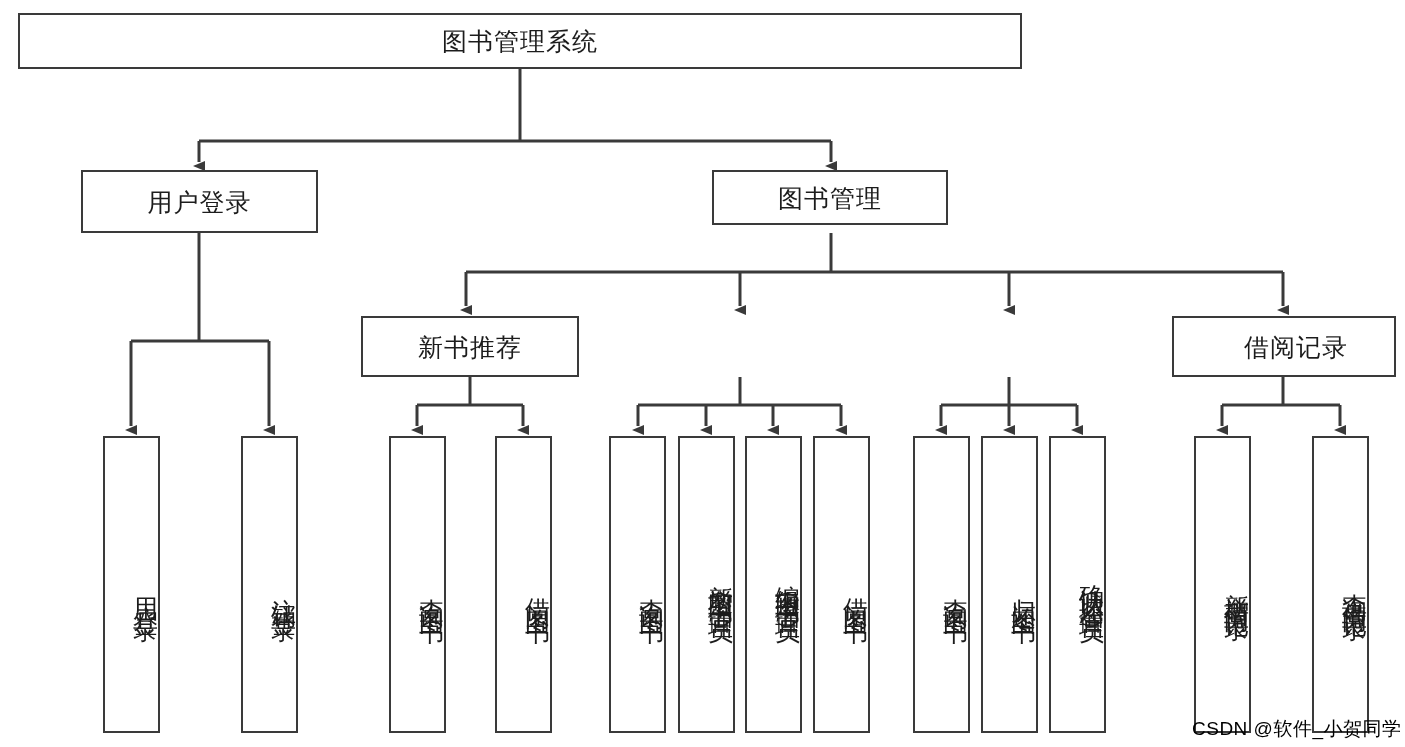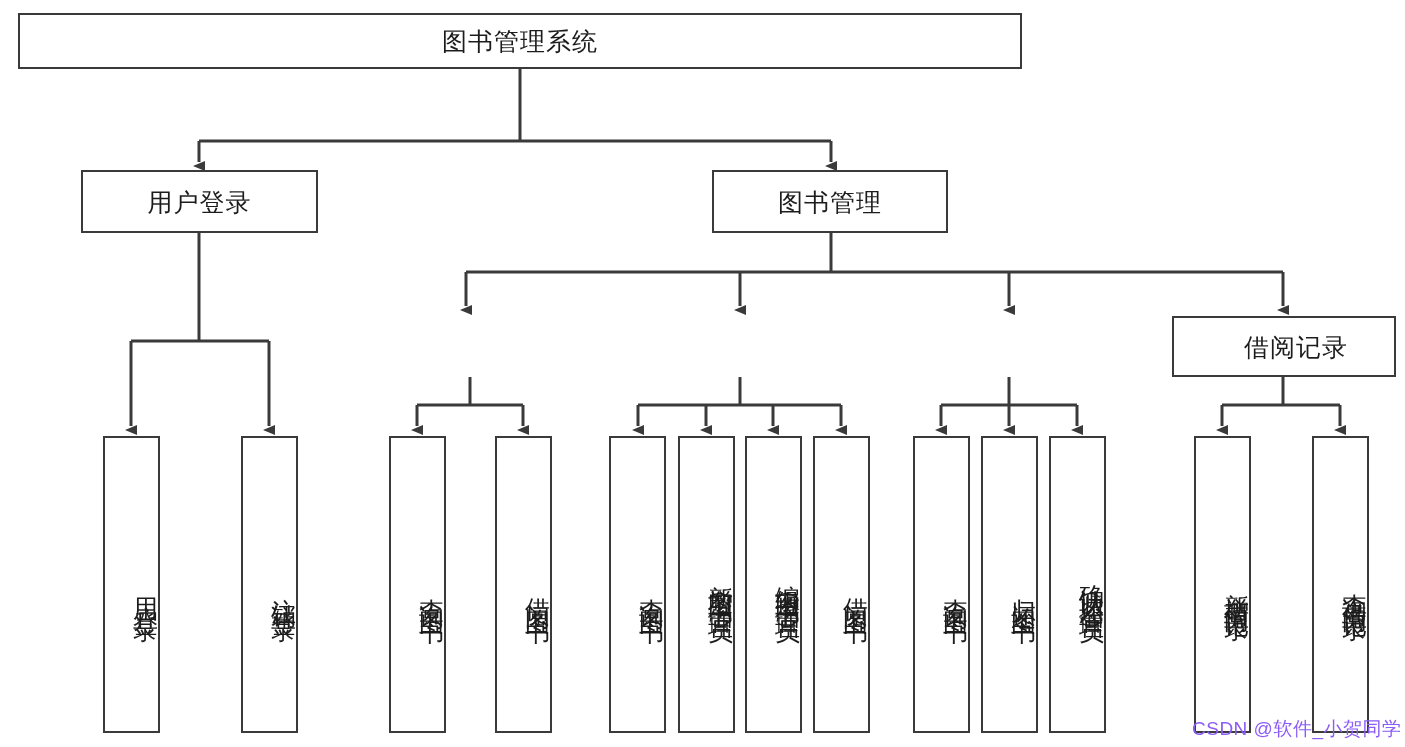--- a/index.html
+++ b/index.html
@@ -58,21 +58,21 @@
   }
   .node-v.tall {
     padding-top: 6px;
     letter-spacing: 5px;
   }
   .watermark {
     position: absolute;
     left: 1192px;
     top: 716px;
     font-size: 19px;
-    color: #8b5cf6;
+    color: #000000;
     white-space: nowrap;
     z-index: 3;
     letter-spacing: 0.5px;
   }
 </style>
 </head>
 <body>
 
 <div id="canvas">
 
@@ -128,24 +128,27 @@
     </g>
   </svg>
 
   <div class="node node-h node-root" style="left:18px; top:13px; width:1004px; height:56px;">
     <span>图书管理系统</span>
   </div>
 
   <div class="node node-h" style="left:81px; top:170px; width:237px; height:63px;">
     <span>用户登录</span>
   </div>
-  <div class="node node-h" style="left:712px; top:170px; width:236px; height:63px;">
+  <div class="node node-h" style="left:712px; top:170px; width:236px; height:55px;">
     <span>图书管理</span>
   </div>
 
+  <div class="node node-h" style="left:361px; top:316px; width:218px; height:61px;">
+    <span>新书推荐</span>
+  </div>
   <div class="node node-h" style="left:1172px; top:316px; width:224px; height:61px;padding-left:24px;">
     <span>借阅记录</span>
   </div>
 
   <div class="node node-v" style="left:103px; top:436px; width:57px; height:297px;">
     <span>用户登录</span>
   </div>
   <div class="node node-v" style="left:241px; top:436px; width:57px; height:297px;">
     <span>注销登录</span>
   </div>

